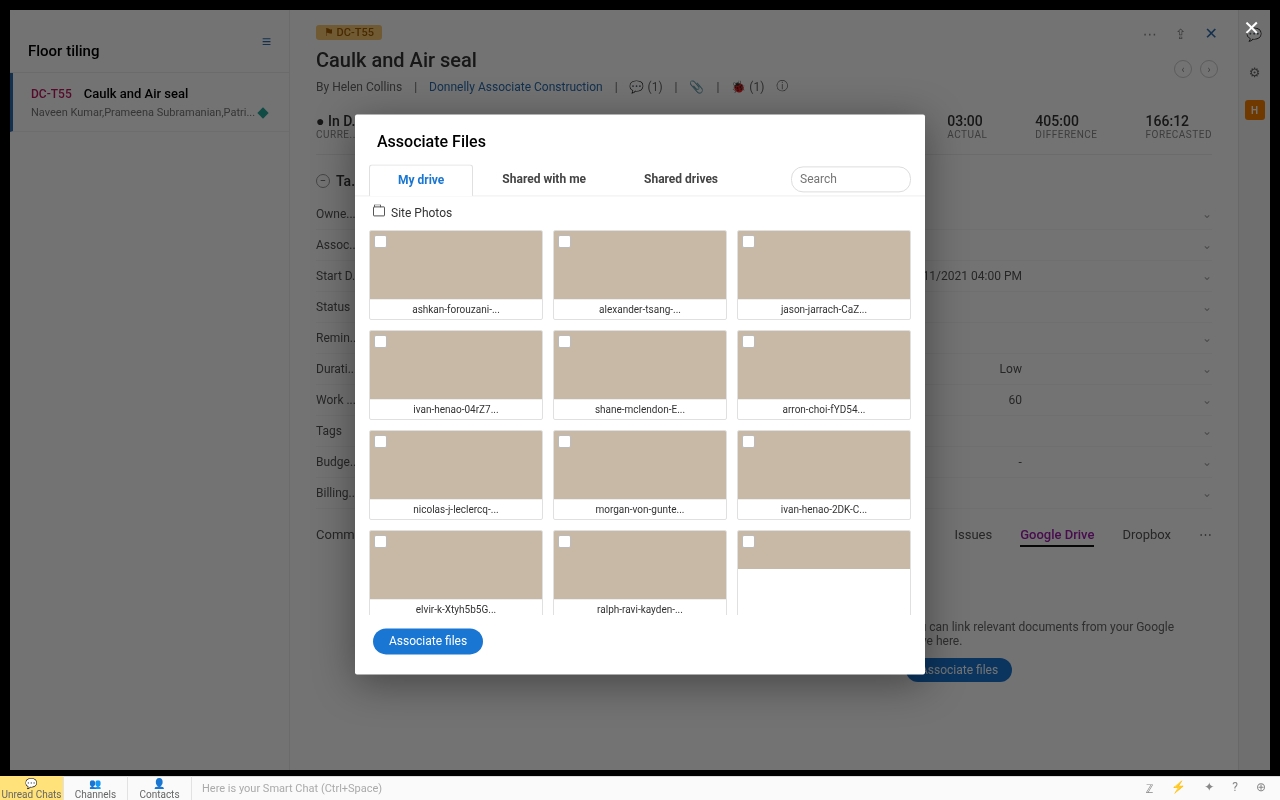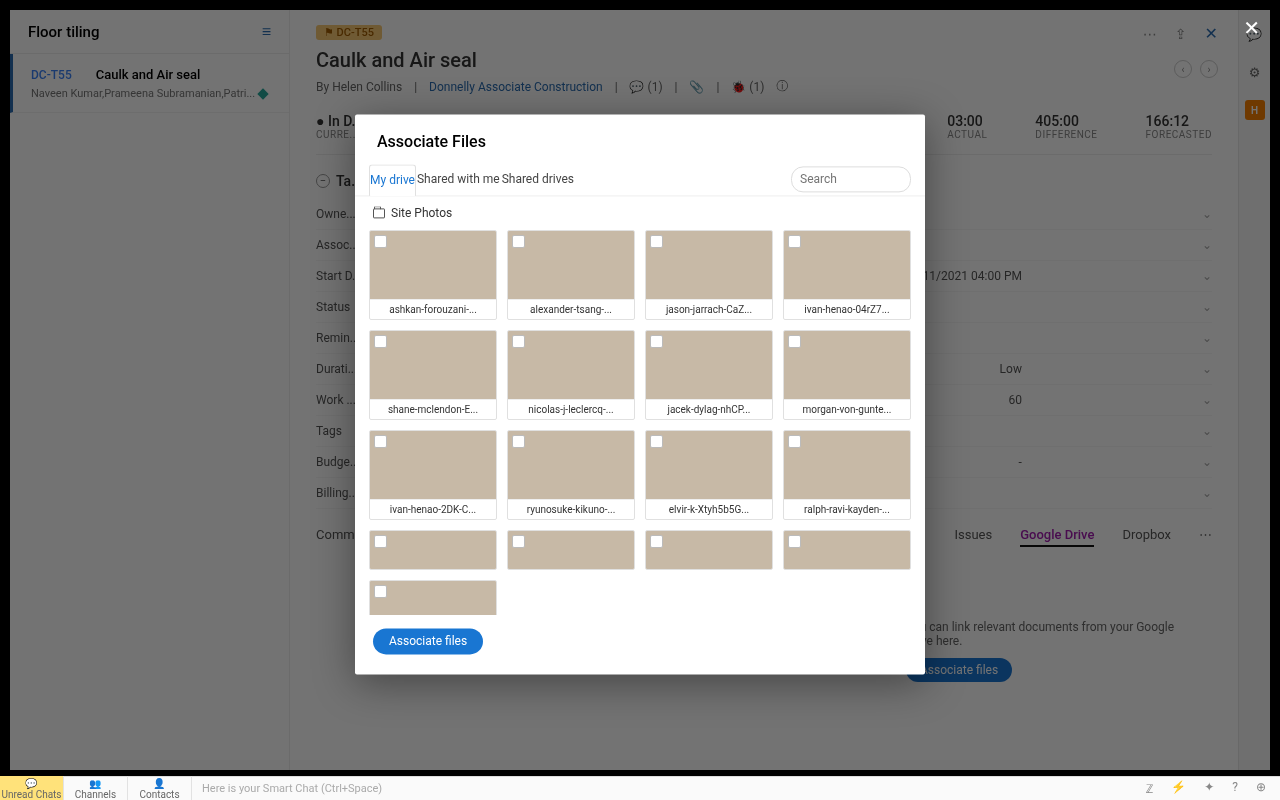--- a/index.html
+++ b/index.html
@@ -1,23 +1,23 @@
 <!DOCTYPE html>
 <html><head>
 <meta charset="utf-8">
 <style>
   * { box-sizing: border-box; margin: 0; padding: 0; font-family: -apple-system, BlinkMacSystemFont, "Segoe UI", Roboto, sans-serif; }
   body { width: 1280px; height: 800px; background: #000; overflow: hidden; position: relative; }
   .app-frame { position: absolute; top: 10px; left: 10px; right: 10px; bottom: 30px; background: #fff; display: flex; }
   .left-panel { width: 280px; border-right: 1px solid #eee; }
   .left-header { display:flex; justify-content:space-between; align-items:center; padding: 12px 18px; border-bottom:1px solid #eee;}
-  .left-title { font-size: 15px; font-weight: 500;}
+  .left-title { font-size: 15px; font-weight: 500; margin-top: 20px;}
   .menu-icon { color:#2b6cb0; font-size:16px; }
   .task-card { padding: 10px 18px 12px; border-left:3px solid #2b6cb0; border-bottom:1px solid #f2f2f2;}
-  .task-code { color:#3b82f6; font-size:12px; font-weight:500; margin-right:20px;}
+  .task-code { color:#be185d; font-size:12px; font-weight:500; margin-right:8px;}
   .task-name { font-size:13px; font-weight:500;}
   .task-subs { font-size:11px; color:#777; margin-top:4px; display:flex; align-items:center;}
   .diamond { width:8px;height:8px;background:#26a69a;transform:rotate(45deg);margin-left:4px;}
   .main { flex:1; padding: 14px 26px; position:relative; font-size:13px; color:#333;}
   .badge { display:inline-block;background:#f7c873;color:#a15c00;border-radius:3px;padding:1px 8px;font-size:11px;font-weight:500;}
   .main-title { font-size:20px;font-weight:500;margin:8px 0 6px;}
   .meta-row { font-size:12px;color:#666;display:flex;gap:12px;align-items:center;margin-bottom:18px;}
   .meta-row .link { color:#2b6cb0;}
   .stats-row { display:flex;gap:48px;margin-bottom:18px;border-bottom:1px solid #eee;padding-bottom:14px;}
   .stat .v { font-size:14px;font-weight:500;}
@@ -47,29 +47,29 @@
   .bb-tab.hot{background:#ffe27a;}
   .bb-search{flex:1;padding-left:10px;color:#aaa;font-size:11px;}
   .bb-icons{display:flex;gap:18px;padding:0 14px;color:#888;font-size:12px;}
 
   
   .dim{position:absolute;inset:10px 10px 30px 10px;background:rgba(0,0,0,.55);}
   .modal{position:absolute;left:50%;top:50%;transform:translate(-50%,-51%);width:570px;height:560px;background:#fff;border-radius:2px;box-shadow:0 8px 40px rgba(0,0,0,.4);display:flex;flex-direction:column;}
   .closeX{position:absolute;top:16px;right:20px;color:#fff;font-size:20px;cursor:pointer;}
   .m-title{font-size:16px;font-weight:500;padding:18px 22px 12px;}
   .m-tabs{display:flex;align-items:center;border-bottom:1px solid #eee;padding:0 14px;}
-  .m-tab{padding:8px 0;font-size:12px;color:#444;border:1px solid transparent;cursor:pointer;}
+  .m-tab{padding:8px 28px;font-size:12px;color:#444;border:1px solid transparent;cursor:pointer;font-weight:bold;}
   .m-tab.active{color:#1976d2;border:1px solid #e0e0e0;border-bottom:1px solid #fff;border-radius:3px 3px 0 0;margin-bottom:-1px;background:#fff;}
   .m-search{margin-left:auto;}
   .m-search input{border:1px solid #ddd;border-radius:12px;padding:5px 8px;font-size:12px;width:120px;}
-  .crumb{padding:10px 18px 4px;font-size:12px;color:#333;display:flex;align-items:center;gap:6px;}
+  .crumb{padding:10px 18px 4px;font-size:12px;color:#333;display:flex;gap:6px;}
   .folder-ic{width:12px;height:10px;border:1px solid #555;border-radius:1px;position:relative;}
   .folder-ic:before{content:"";position:absolute;top:-3px;left:0;width:5px;height:2px;border:1px solid #555;border-bottom:none;border-radius:1px 1px 0 0;}
   .grid{flex:1;overflow:auto;padding:6px 14px 0;}
-  .grid-inner{display:grid;grid-template-columns:repeat(4,1fr);gap:10px;}
+  .grid-inner{display:grid;grid-template-columns:repeat(3,1fr);gap:10px;}
   .thumb{border:1px solid #e0e0e0;border-radius:2px;overflow:hidden;position:relative;}
   .thumb .img{height:68px;background:#c7b9a6;}
   .thumb .fn{font-size:10px;color:#333;padding:4px 4px;white-space:nowrap;overflow:hidden;text-overflow:ellipsis;border-top:1px solid #eee;text-align:center;}
   .thumb .img.partial{height:38px;}
   .cb{position:absolute;top:4px;left:4px;width:13px;height:13px;border:1px solid #bbb;background:#fff;border-radius:2px;}
   .m-footer{padding:14px 18px 20px;}
   .btn-primary{background:#1976d2;color:#fff;border:none;border-radius:14px;padding:6px 16px;font-size:12px;cursor:pointer;}
 
   
   .g0{background:linear-gradient(135deg,#e8d8b8,#b8915c);}
@@ -307,45 +307,40 @@
           <div class="img g3"></div>
           <div class="fn">ivan-henao-04rZ7...</div>
         </div>
         <div class="thumb">
           <div class="cb"></div>
           <div class="img g4"></div>
           <div class="fn">shane-mclendon-E...</div>
         </div>
         <div class="thumb">
           <div class="cb"></div>
+          <div class="img g5"></div>
+          <div class="fn">arron-choi-fYD54...</div>
+        </div>
+        <div class="thumb">
+          <div class="cb"></div>
           <div class="img g7"></div>
           <div class="fn">nicolas-j-leclercq-...</div>
         </div>
         <div class="thumb">
           <div class="cb"></div>
-          <div class="img g9"></div>
-          <div class="fn">jacek-dylag-nhCP...</div>
-        </div>
-        <div class="thumb">
-          <div class="cb"></div>
           <div class="img g10"></div>
           <div class="fn">morgan-von-gunte...</div>
         </div>
         <div class="thumb">
           <div class="cb"></div>
           <div class="img g11"></div>
           <div class="fn">ivan-henao-2DK-C...</div>
         </div>
         <div class="thumb">
           <div class="cb"></div>
-          <div class="img g12"></div>
-          <div class="fn">ryunosuke-kikuno-...</div>
-        </div>
-        <div class="thumb">
-          <div class="cb"></div>
           <div class="img g13"></div>
           <div class="fn">elvir-k-Xtyh5b5G...</div>
         </div>
         <div class="thumb">
           <div class="cb"></div>
           <div class="img g14"></div>
           <div class="fn">ralph-ravi-kayden-...</div>
         </div>
         <div class="thumb">
           <div class="cb"></div>

